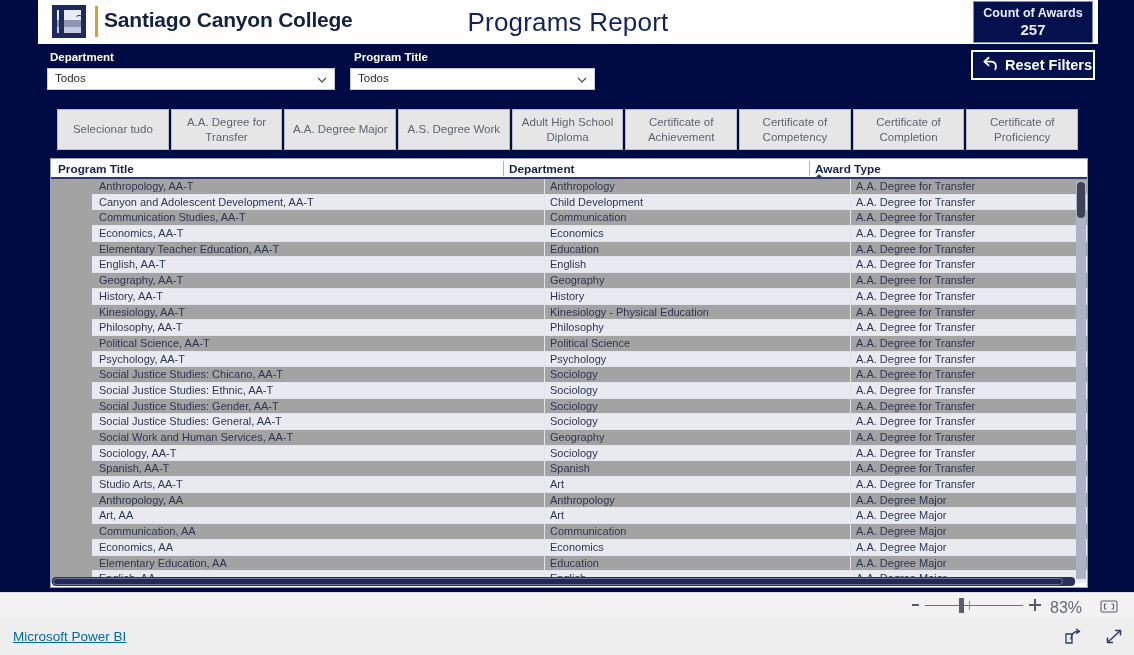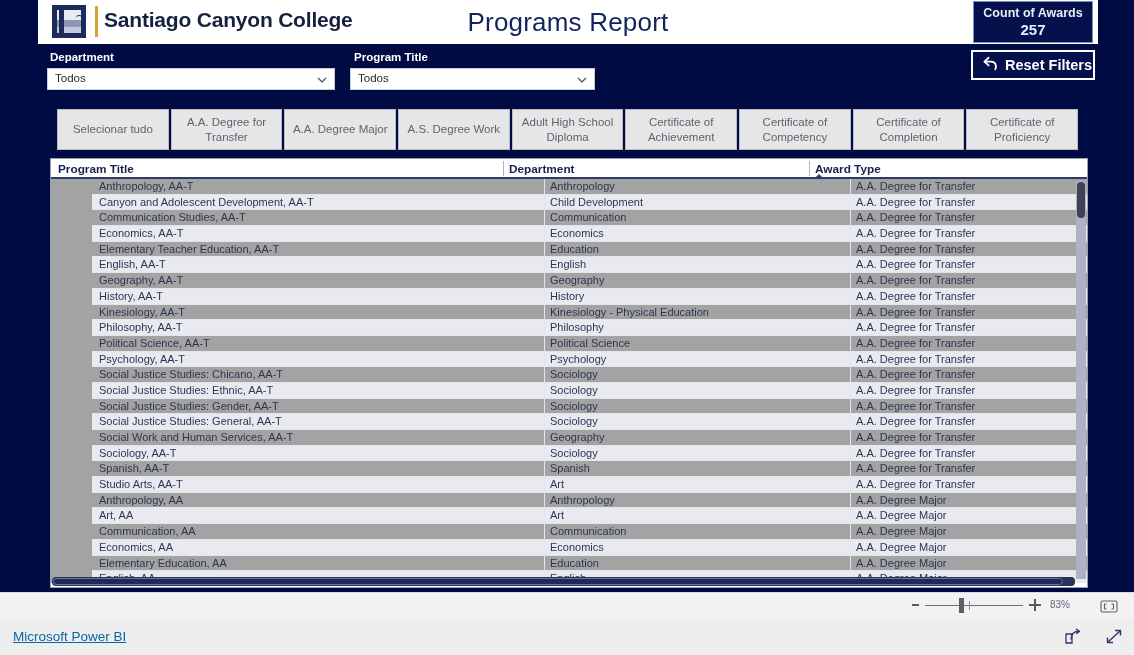--- a/index.html
+++ b/index.html
@@ -255,21 +255,21 @@
     position: absolute; left: 1029px; top: 6px;
     width: 12px; height: 12px;
   }
   #zoom-plus:before, #zoom-plus:after {
     content: ''; position: absolute; background: #555a66;
   }
   #zoom-plus:before { left: 0; top: 5px; width: 12px; height: 2px; }
   #zoom-plus:after  { left: 5px; top: 0; width: 2px; height: 12px; }
   #zoom-level {
     position: absolute; left: 1050px; top: 6px;
-    font-size: 10px; color: #63687a;
+    font-size: 16px; color: #63687a;
   }
   #fit-button {
     position: absolute; left: 1100px; top: 6px;
     width: 18px; height: 13px;
     cursor: pointer;
   }
 
   #status-bar {
     position: absolute; left: 0; top: 618px;
     width: 1134px; height: 37px;

